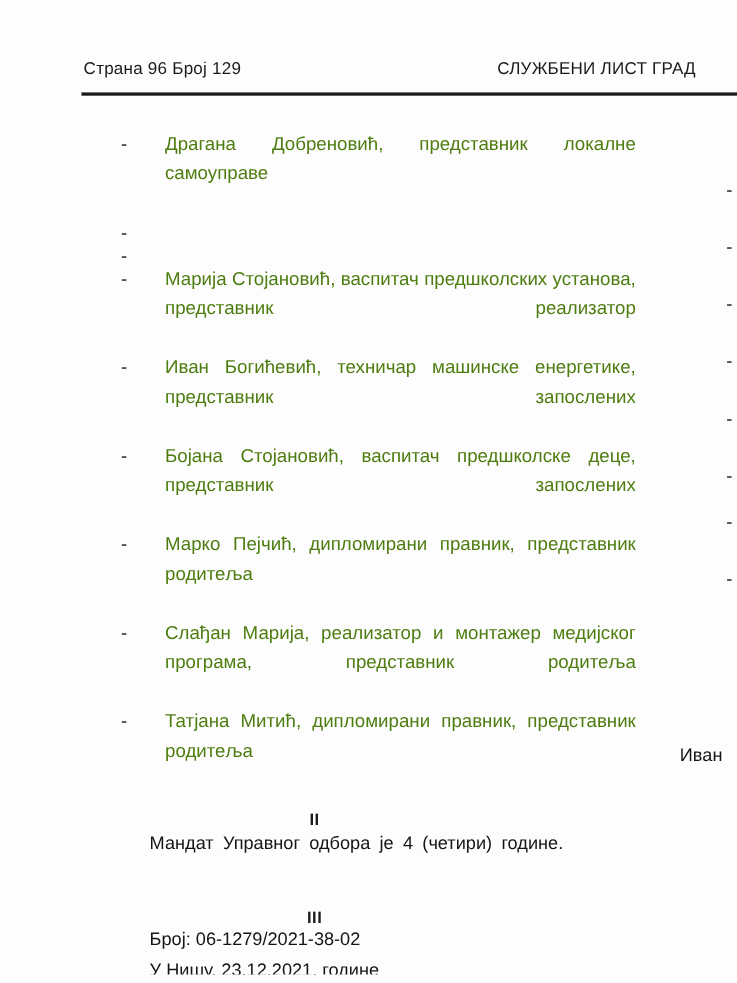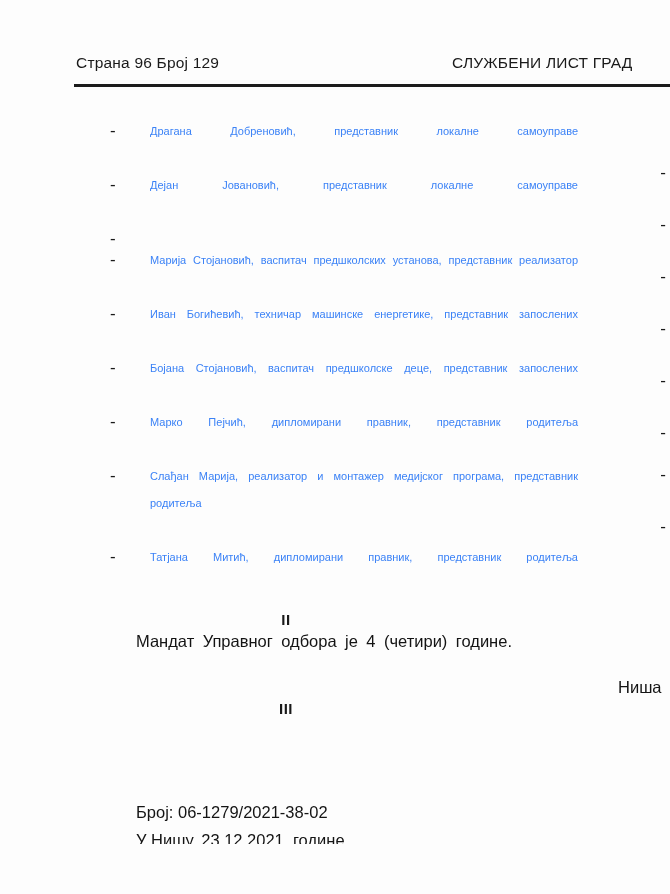--- a/index.html
+++ b/index.html
@@ -80,25 +80,25 @@
   .bullet-dash {
     position: absolute;
     left: 110px;
     top: 0;
     font-size: 17px;
     line-height: 26.5px;
     color: #1a1a1a;
   }
   .bullet-text {
     display: block;
-    font-size: 11px;
+    font-size: 17px;
     line-height: 26.5px;
     text-align: justify;
     text-justify: inter-word;
-    color: #3b82f6;
+    color: #4d7c0f;
   }
   
   .bullet-text::after {
     content: "";
     display: inline-block;
     width: 100%;
   }
 
   
   .edge-dash {
@@ -143,21 +143,21 @@
     font-size: 16.5px;
     line-height: 27px;
     color: #141414;
     white-space: nowrap;
   }
 
   
   .footer-block {
     position: absolute;
     left: 0;
-    top: 798px;
+    top: 840px;
     width: 552px;
   }
   .footer-line {
     font-size: 16.5px;
     line-height: 28px;
     padding-left: 136px;
     color: #141414;
     white-space: nowrap;
   }
   .footer-line.clipped {
@@ -178,21 +178,20 @@
 
   <div class="content">
 
     <ul class="bullet-list">
       <li class="bullet-item">
         <span class="bullet-dash">-</span>
         <span class="bullet-text">Драгана Добреновић, представник локалне самоуправе</span>
       </li>
       <li class="bullet-item">
         <span class="bullet-dash">-</span>
-        <span class="bullet-text">Дејан Јовановић, представник локалне самоуправе</span>
       </li>
       <li class="bullet-item">
         <span class="bullet-dash">-</span>
       </li>
       <li class="bullet-item">
         <span class="bullet-dash">-</span>
         <span class="bullet-text">Марија Стојановић, васпитач предшколских установа, представник реализатор</span>
       </li>
       <li class="bullet-item">
         <span class="bullet-dash">-</span>
@@ -230,20 +229,20 @@
 
   <span class="edge-dash" style="top:164px;">-</span>
   <span class="edge-dash" style="top:216px;">-</span>
   <span class="edge-dash" style="top:268px;">-</span>
   <span class="edge-dash" style="top:320px;">-</span>
   <span class="edge-dash" style="top:372px;">-</span>
   <span class="edge-dash" style="top:424px;">-</span>
   <span class="edge-dash" style="top:466px;">-</span>
   <span class="edge-dash" style="top:518px;">-</span>
 
-  <span class="sidetext" style="left:618px; top:674px;">Ниша</span>
+  <span class="sidetext" style="left:618px; top:674px;">Иван</span>
 
   <div class="footer-block">
     <div class="footer-line">Број: 06-1279/2021-38-02</div>
     <div class="footer-line clipped">У Нишу, 23.12.2021. године</div>
   </div>
 
 </div>
 
 </body></html>

